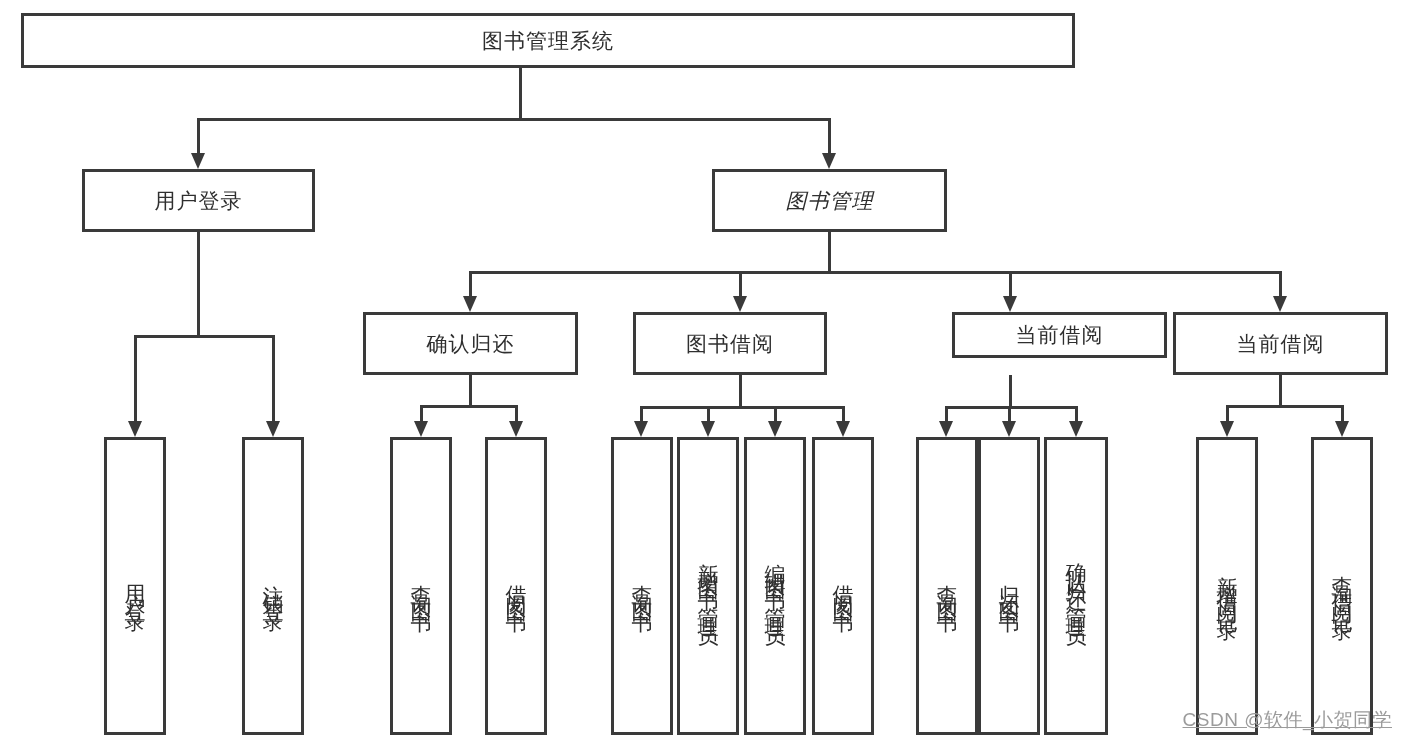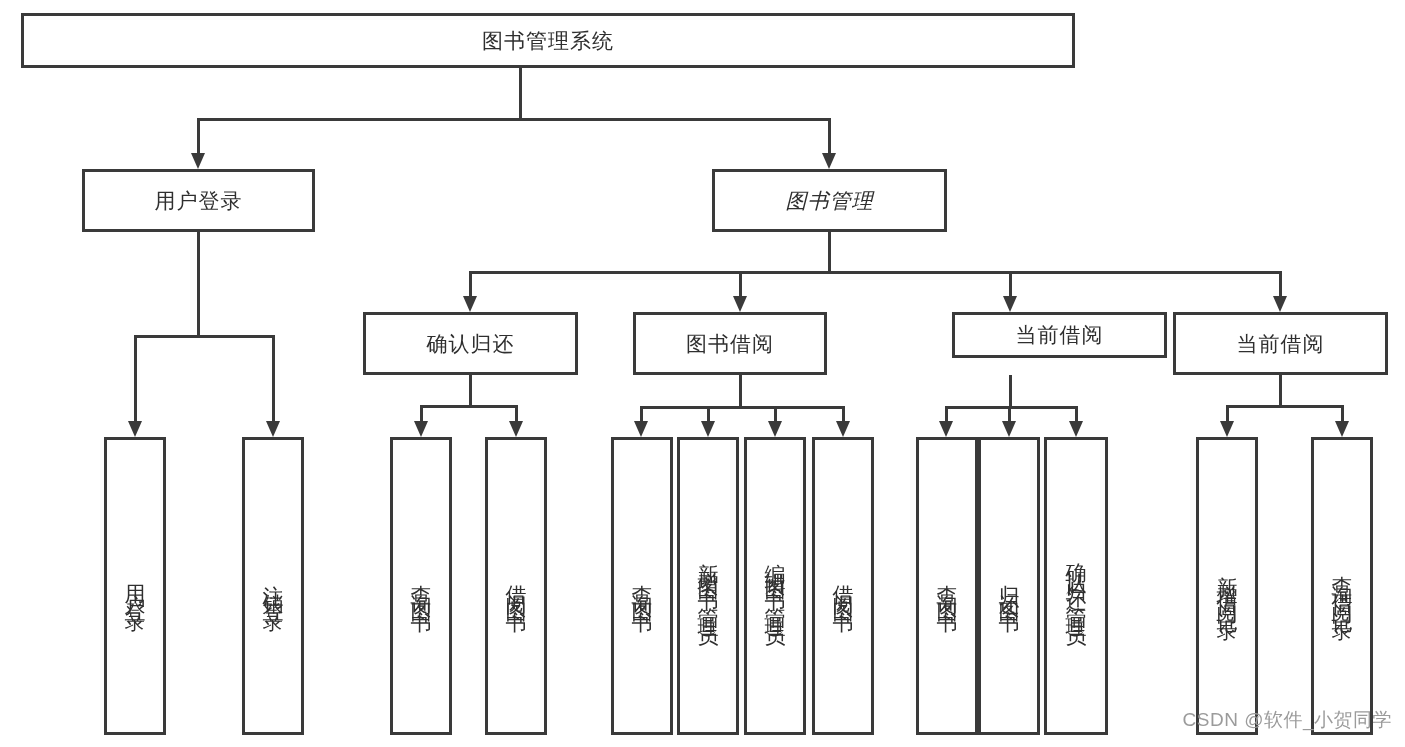--- a/index.html
+++ b/index.html
@@ -53,20 +53,21 @@
     border-top:16px solid #3a3a3a;
   }
   .watermark{
     position:absolute;
     top:707px;right:13px;
     font-size:19px;
     letter-spacing:0.5px;
     color:#9b9b9b;
     z-index:5;
     white-space:nowrap;
+    text-decoration:underline;
   }
 </style>
 </head>
 <body>
 
 <div id="canvas">
 
   <div class="box" style="left:21px;top:13px;width:1054px;height:55px;">
     <span>图书管理系统</span>
   </div>

